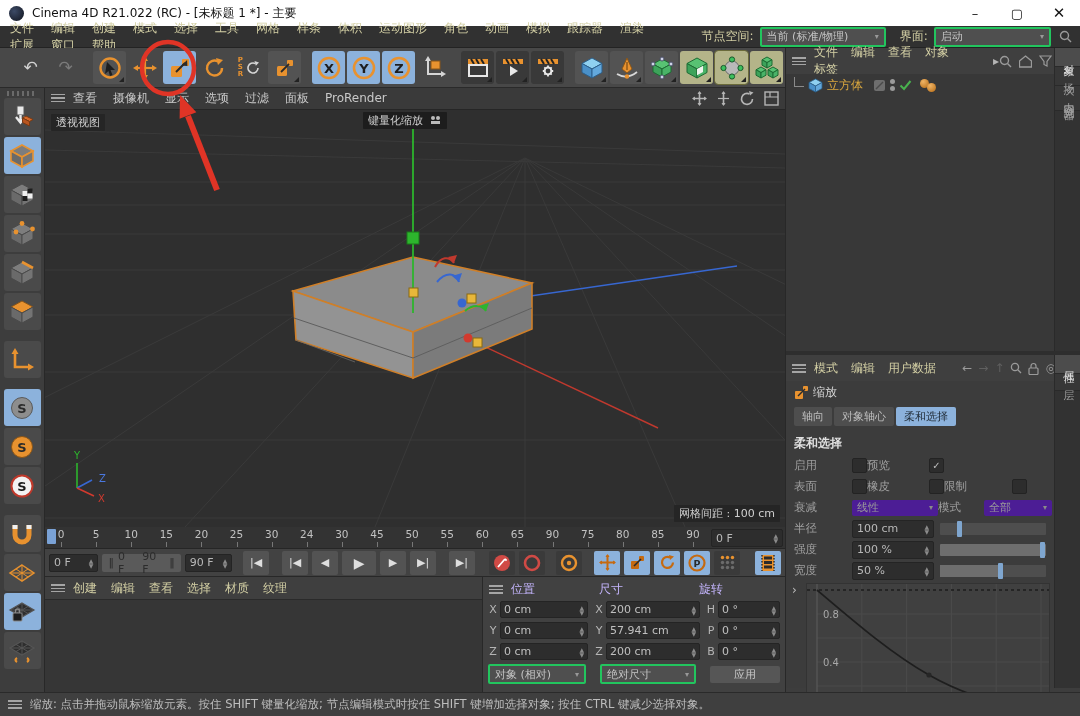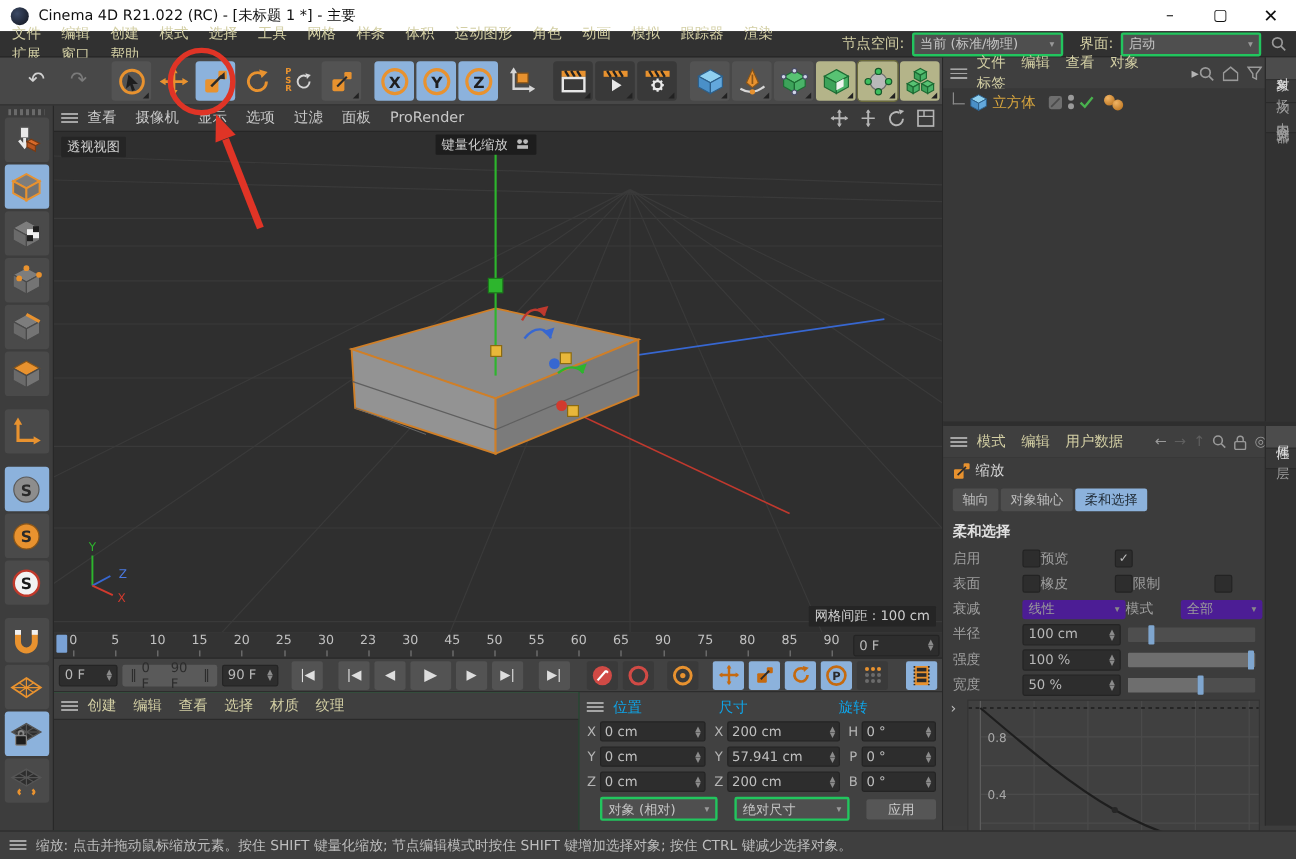--- a/index.html
+++ b/index.html
@@ -60,21 +60,21 @@
   .transport{left:45px;top:549px;width:740px;height:28px;background:#424242;border-bottom:1px solid #282828;display:flex;align-items:center;box-sizing:border-box;padding:0 4px;gap:4px}
   .tbtn{width:26px;height:24px;background:#535353;border-radius:2px;color:#dedede;display:flex;align-items:center;justify-content:center;font-size:11px;flex:none}
   .tbtn.blue{background:#8cb2dc}
   .tbtn.dark{background:#3a3a3a}
   .range{background:#5a5a5a;border-radius:2px;height:18px;display:flex;align-items:center;font-size:11px;color:#2c2c2c;padding:0 6px;gap:4px}
   
   .matmgr{left:45px;top:577px;width:438px;height:115px;background:#15803d;border-right:1px solid #282828;box-sizing:border-box}
   .pmenu{height:22px;display:flex;align-items:center;background:#3f3f3f;border-bottom:1px solid #2a2a2a;padding:0 6px}
   .pmenu .mi{color:#d3cfa4;margin-right:14px;font-size:12px}
   .coords{left:483px;top:577px;width:302px;height:115px;background:#414141;box-sizing:border-box;font-size:11px}
-  .chead{color:#0ea5e9;font-size:12px}
+  .chead{color:#c4b5fd;font-size:12px}
   .cfield{background:#2d2d2d;border:1px solid #242424;border-radius:2px;height:15px;color:#c0c0c0;display:flex;align-items:center;padding:0 3px;font-size:11px}
   .cfield .arrs{margin-left:auto;display:flex;flex-direction:column;color:#8b8b8b;font-size:6px;line-height:5px}
   .clabel{color:#b5b5b5;width:10px;text-align:center;margin-right:2px}
   .cbtn{background:#565656;border-radius:2px;height:17px;display:flex;align-items:center;justify-content:center;color:#c9c9c9}
   
   .rpanel{left:785px;top:48px;width:295px;height:644px;background:#3d3d3d;border-left:1px solid #282828;box-sizing:border-box}
   .rmenu{height:26px;display:flex;align-items:center;padding:0 6px;background:#3f3f3f;border-bottom:1px solid #2a2a2a}
   .rmenu .mi{color:#d3cfa4;margin-right:13px;font-size:12px;white-space:nowrap}
   .rmicons{margin-left:auto;display:flex;gap:7px;align-items:center;padding-right:2px}
   .vtabs{position:absolute;right:0;top:0;width:26px;height:100%;background:#323232;border-left:1px solid #2a2a2a;box-sizing:border-box}
@@ -539,21 +539,21 @@
 <div class="abs ruler">
   <span class="playhead"></span>
   <span class="ticks">
       <span class="tick">0</span>
       <span class="tick">5</span>
       <span class="tick">10</span>
       <span class="tick">15</span>
       <span class="tick">20</span>
       <span class="tick">25</span>
       <span class="tick">30</span>
-      <span class="tick">23</span>
+      <span class="tick">24</span>
       <span class="tick">30</span>
       <span class="tick">45</span>
       <span class="tick">50</span>
       <span class="tick">55</span>
       <span class="tick">60</span>
       <span class="tick">65</span>
       <span class="tick">90</span>
       <span class="tick">75</span>
       <span class="tick">80</span>
       <span class="tick">85</span>
@@ -773,21 +773,21 @@
       <span class="cfield" style="flex:1">
           <span>0 °</span>
           <span class="arrs">
             <span>▲</span>
             <span>▼</span>
           </span>
         </span>
     </div>
     </div>
   <div class="f" style="height:22px;padding:1px 5px 0;gap:6px">
-    <span class="dd" style="width:84px;margin-left:12px">
+    <span class="dd" style="width:84px;">
         <span>对象 (相对)</span>
         <span class="car">▾</span>
       </span>
     <span class="dd" style="width:82px;margin-left:8px">
         <span>绝对尺寸</span>
         <span class="car">▾</span>
       </span>
     <span class="cbtn" style="flex:1;margin-left:8px">应用</span>
   </div>
 </div>

